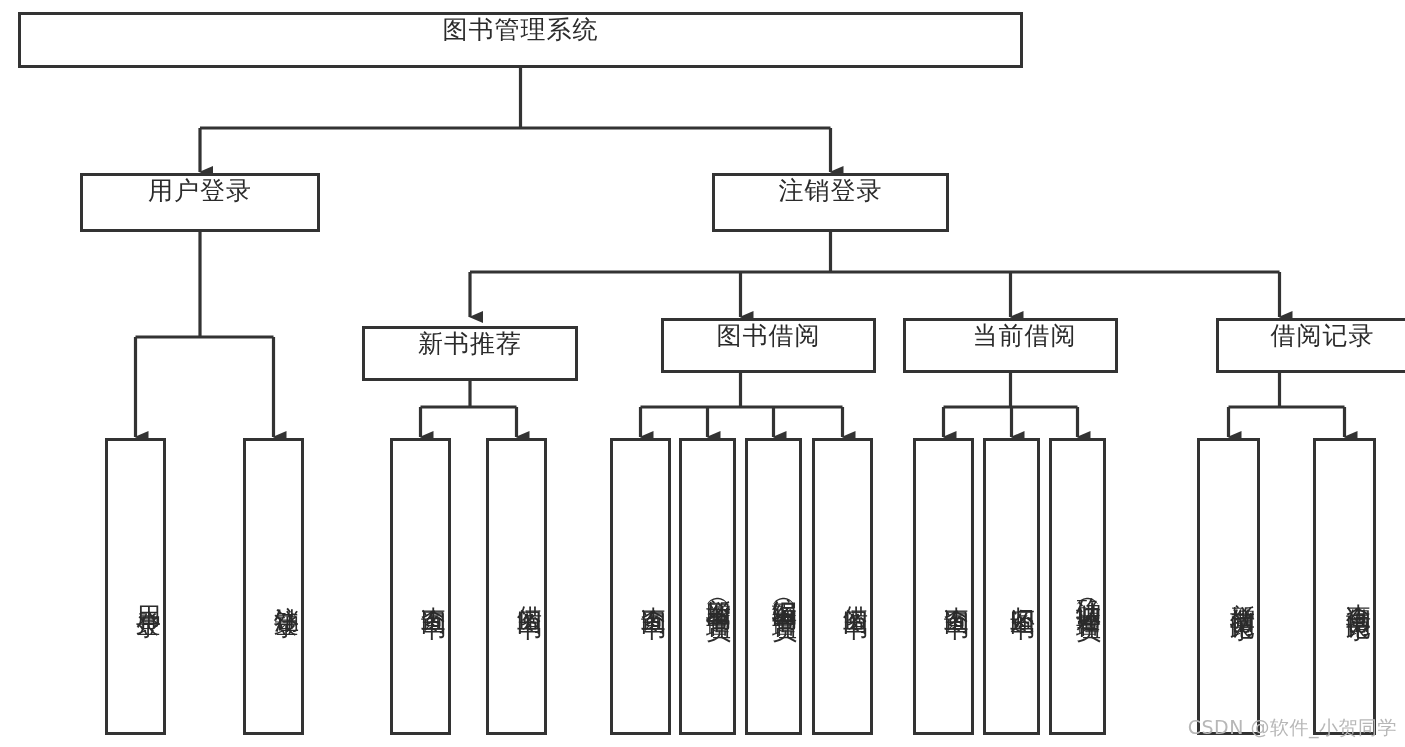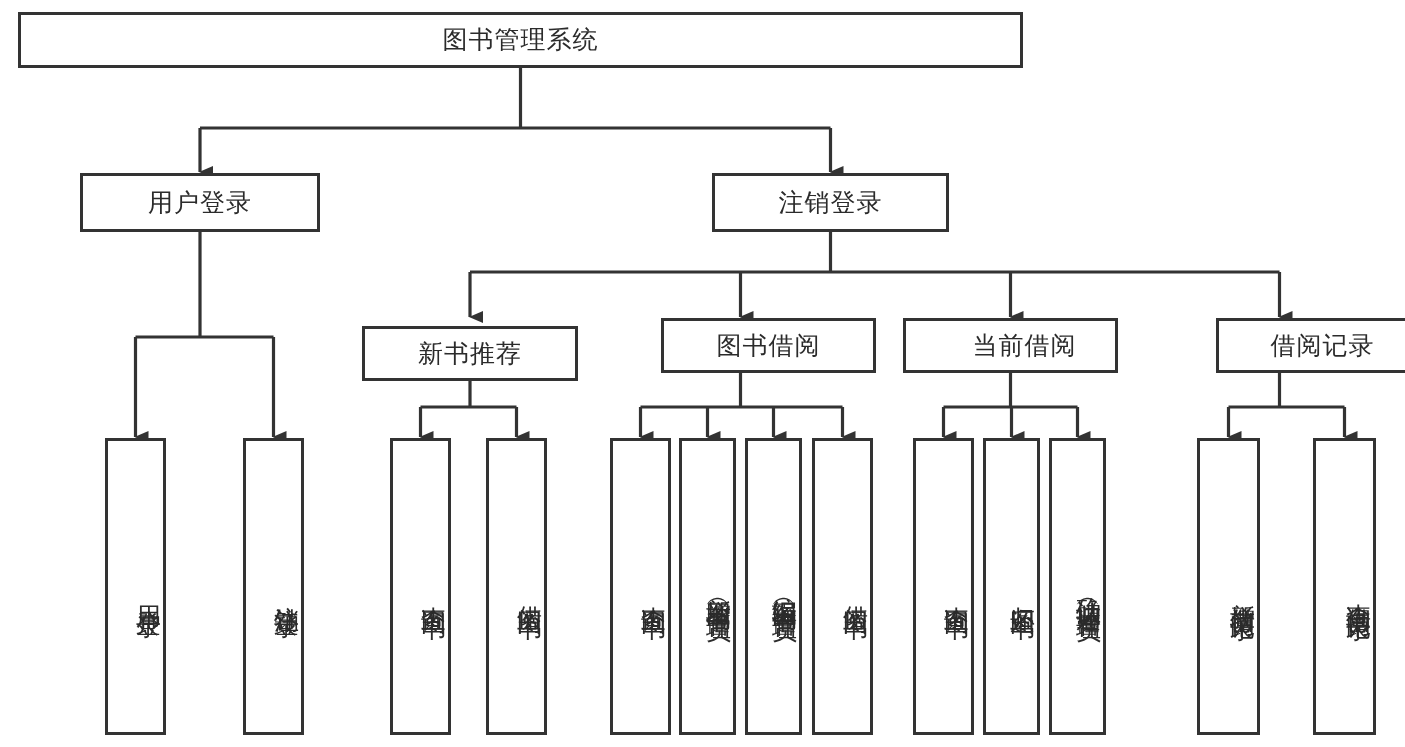--- a/index.html
+++ b/index.html
@@ -25,21 +25,21 @@
     width: 1405px;
     height: 747px;
     pointer-events: none;
   }
   .node {
     position: absolute;
     box-sizing: border-box;
     background: #ffffff;
     border: 3px solid #333333;
     display: flex;
-    align-items: center;
+    align-items: flex-start;
     justify-content: center;
     color: #2b2b2b;
     line-height: 1.18;
     z-index: 2;
   }
   .node.h {
     font-size: 25px;
     letter-spacing: 1px;
     text-align: center;
   }
@@ -177,13 +177,14 @@
         <span class="vtxt">确认归还（管理员）</span>
       </div>
       <div class="node leaf" style="left: 1197px; top: 438px; width: 63px; height: 297px;">
         <span class="vtxt">新增借阅记录</span>
       </div>
       <div class="node leaf" style="left: 1313px; top: 438px; width: 63px; height: 297px;">
         <span class="vtxt">查询借阅记录</span>
       </div>
     </div>
 
+  <div class="watermark">CSDN @软件_小贺同学</div>
 </div>
 
 </body></html>

